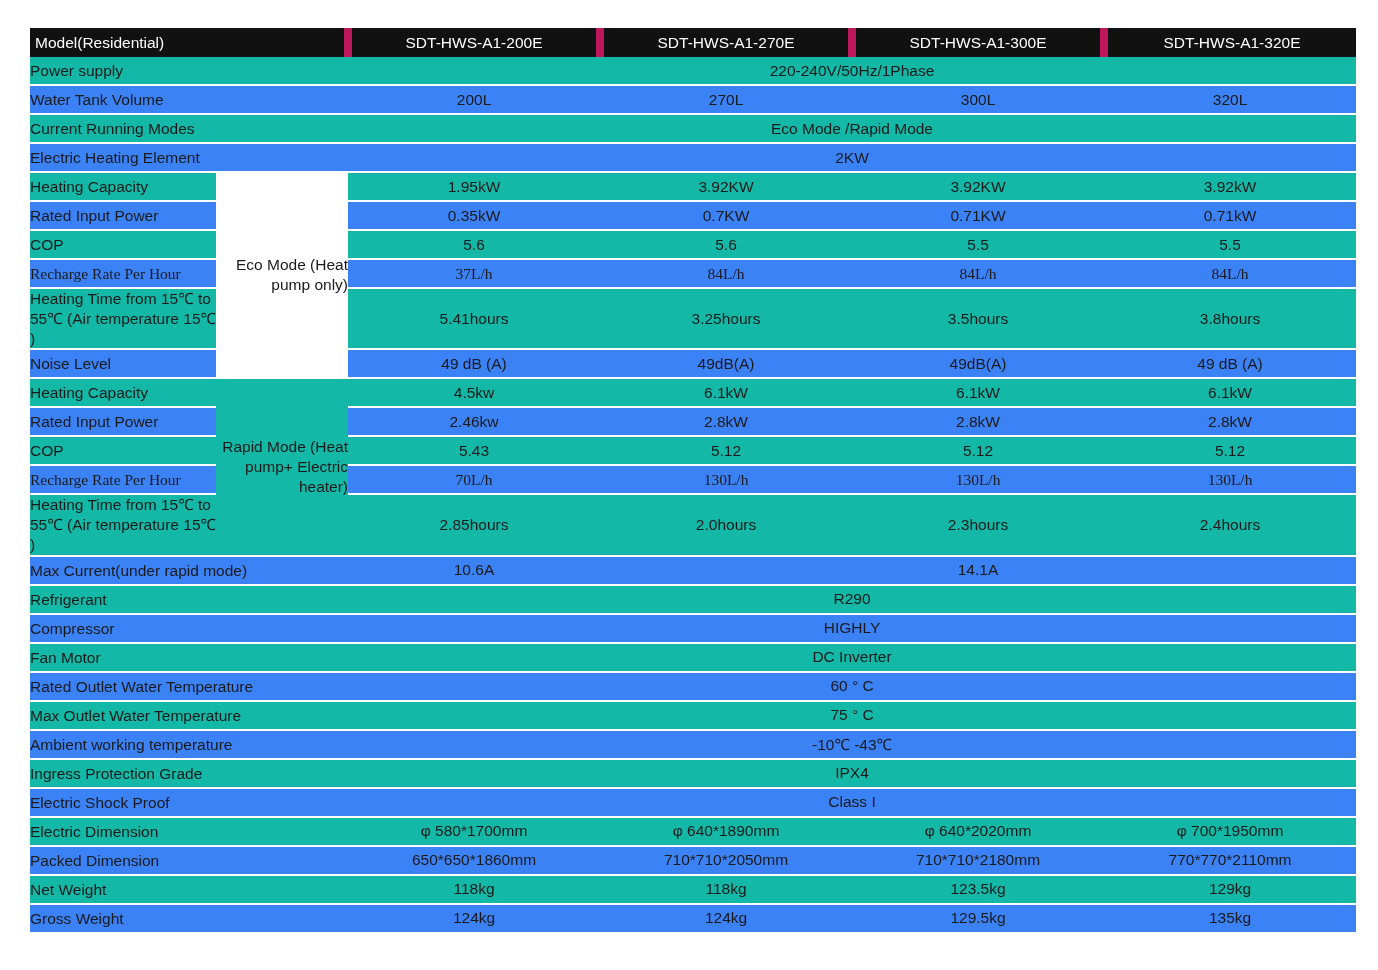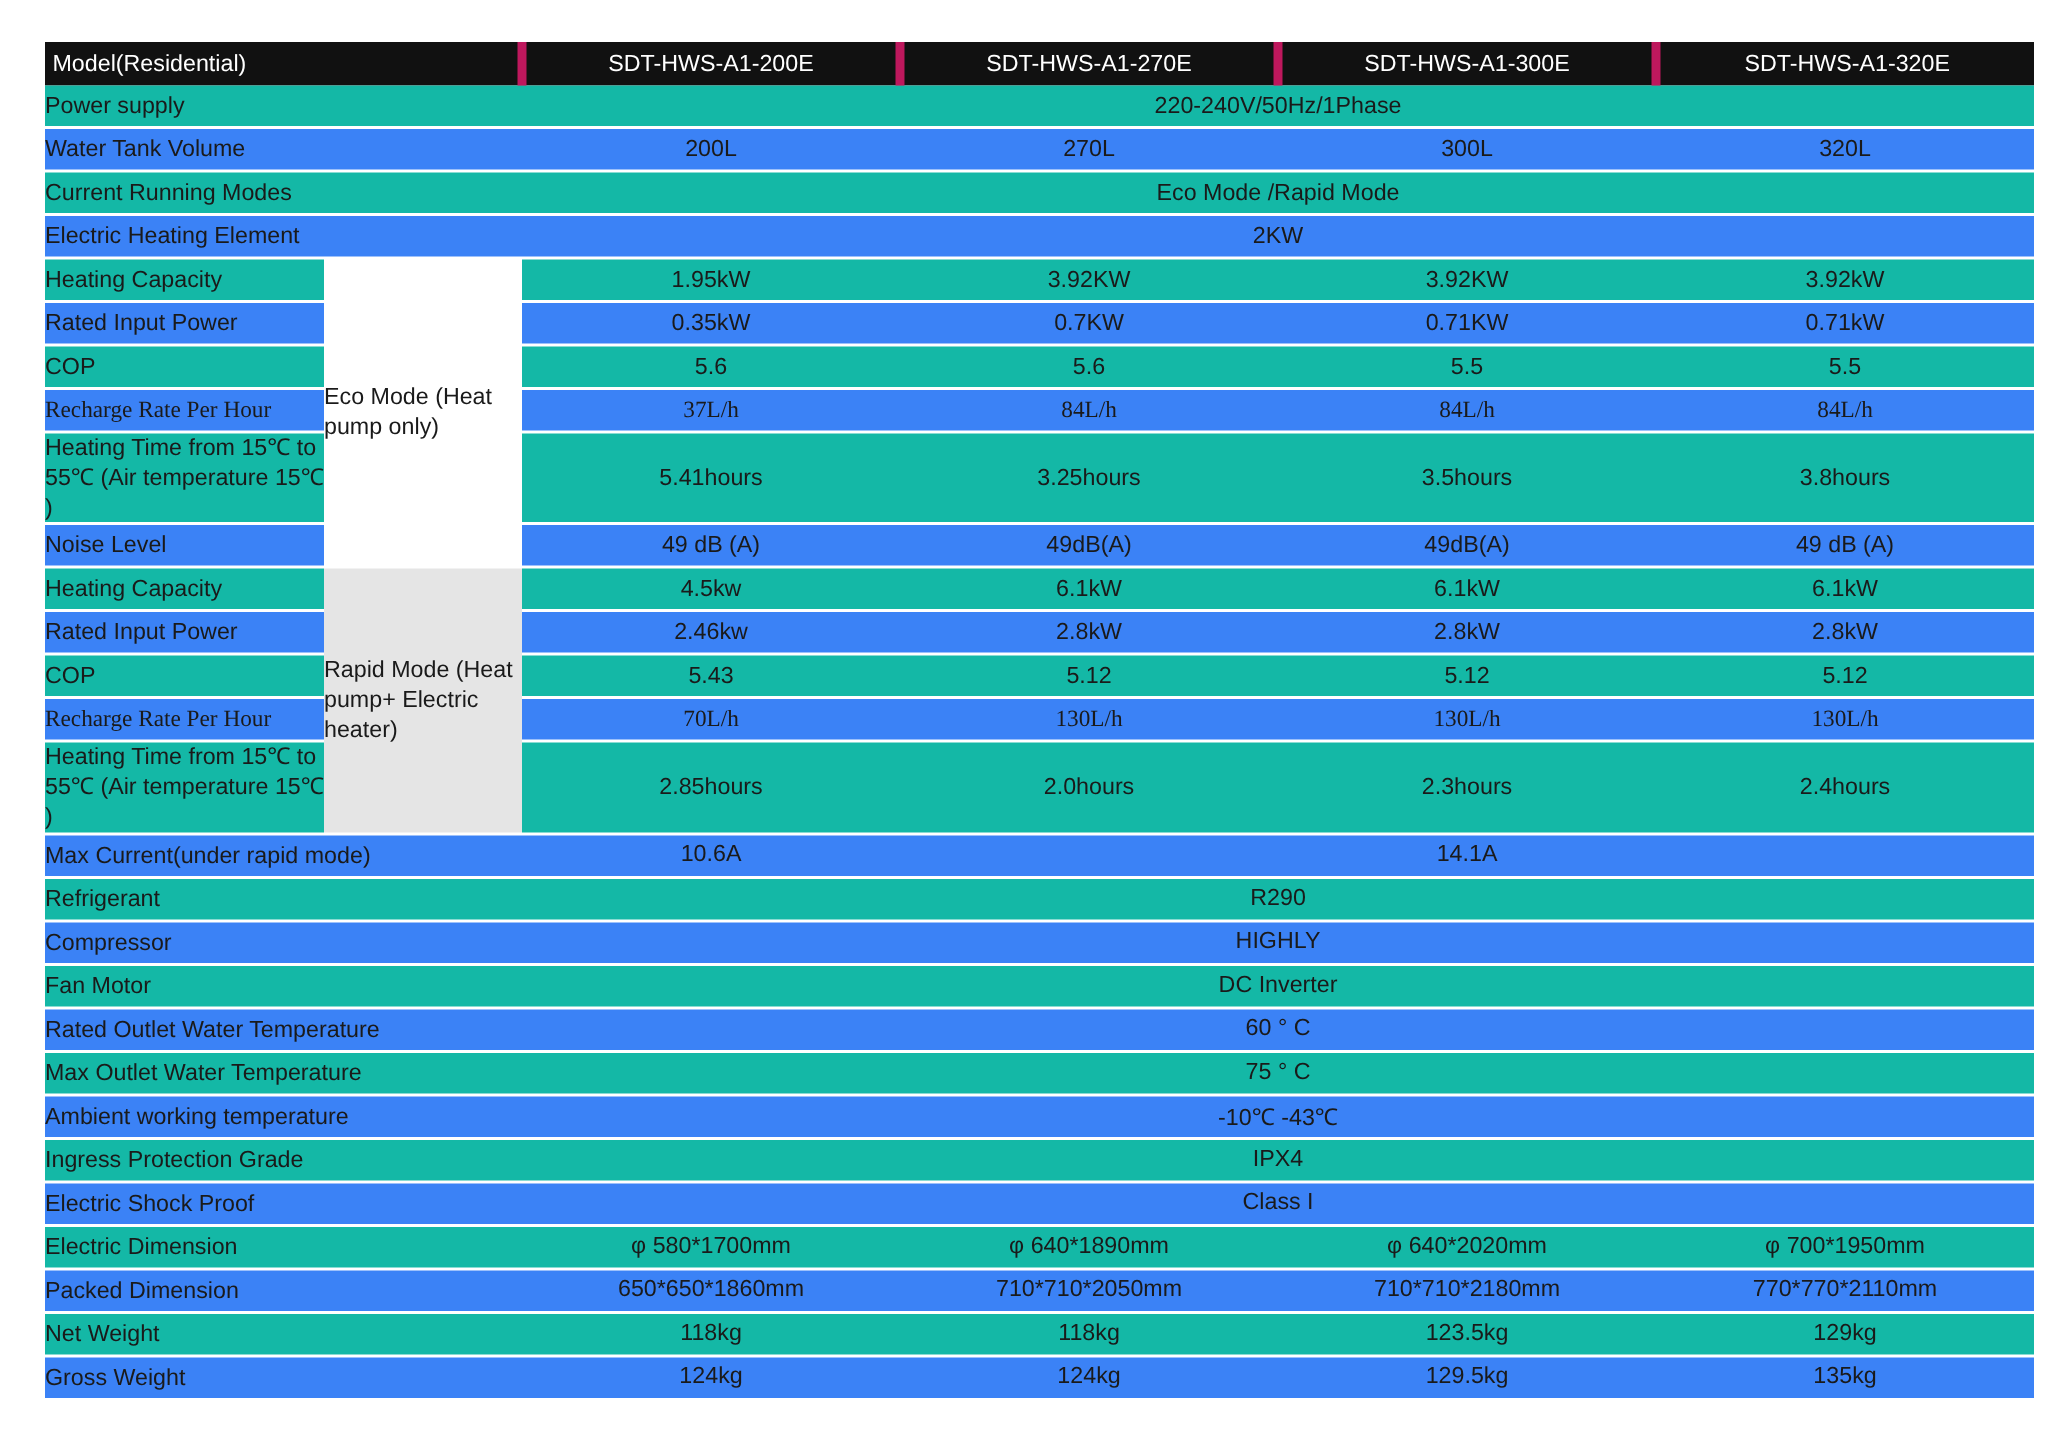--- a/index.html
+++ b/index.html
@@ -30,21 +30,21 @@
     border: none;
   }
   
   tr.head td {
     background: #111111;
     color: #ffffff;
     font-size: 15.5px;
     height: 29px;
     line-height: 29px;
     text-align: center;
-    border-right: 6px solid #be185d;
+    border-right: 8px solid #be185d;
   }
   tr.head td.first {
     text-align: left;
     padding-left: 5px;
   }
   tr.head td.last { border-right: none; }
 
   
   tr.r td {
     height: 27px;
@@ -62,21 +62,21 @@
   }
   td.val {
     text-align: center;
     border-left: 2px solid #ffffff;
   }
   td.span-all {
     text-align: center;
     border-left: 2px solid #ffffff;
   }
   td.mode {
-    text-align: left;
+    text-align: right;
     padding-left: 8px;
     padding-right: 6px;
     border-left: 2px solid #ffffff;
     line-height: 1.3;
     vertical-align: middle;
   }
   td.tall { height: 44px; font-family: Liberation Serif, serif; }
   td.taller { height: 56px; }
 
   .colw-label { width: 186px; }
@@ -168,21 +168,21 @@
     <tr class="r shade">
       <td class="label">Noise Level</td>
       <td class="val">49 dB (A)</td>
       <td class="val">49dB(A)</td>
       <td class="val">49dB(A)</td>
       <td class="val">49 dB (A)</td>
     </tr>
 
     <tr class="r plain">
       <td class="label">Heating Capacity</td>
-      <td class="mode" rowspan="5" style="background:#e5e5e5;">Rapid Mode (Heat pump+ Electric heater)</td>
+      <td class="mode" rowspan="5" style="background:#14b8a6;">Rapid Mode (Heat pump+ Electric heater)</td>
       <td class="val">4.5kw</td>
       <td class="val">6.1kW</td>
       <td class="val">6.1kW</td>
       <td class="val">6.1kW</td>
     </tr>
     <tr class="r shade">
       <td class="label">Rated Input Power</td>
       <td class="val">2.46kw</td>
       <td class="val">2.8kW</td>
       <td class="val">2.8kW</td>

